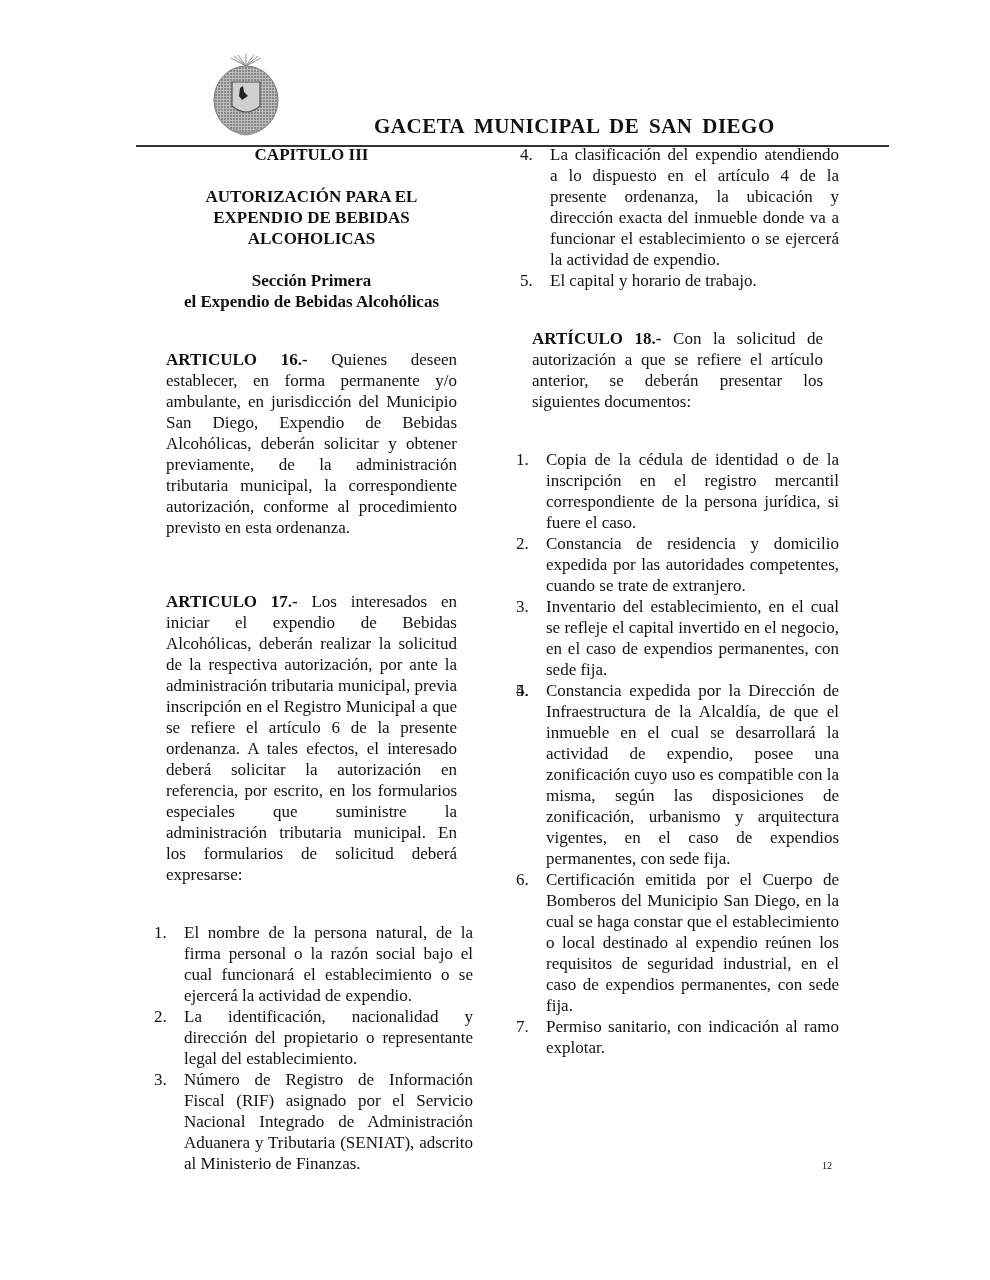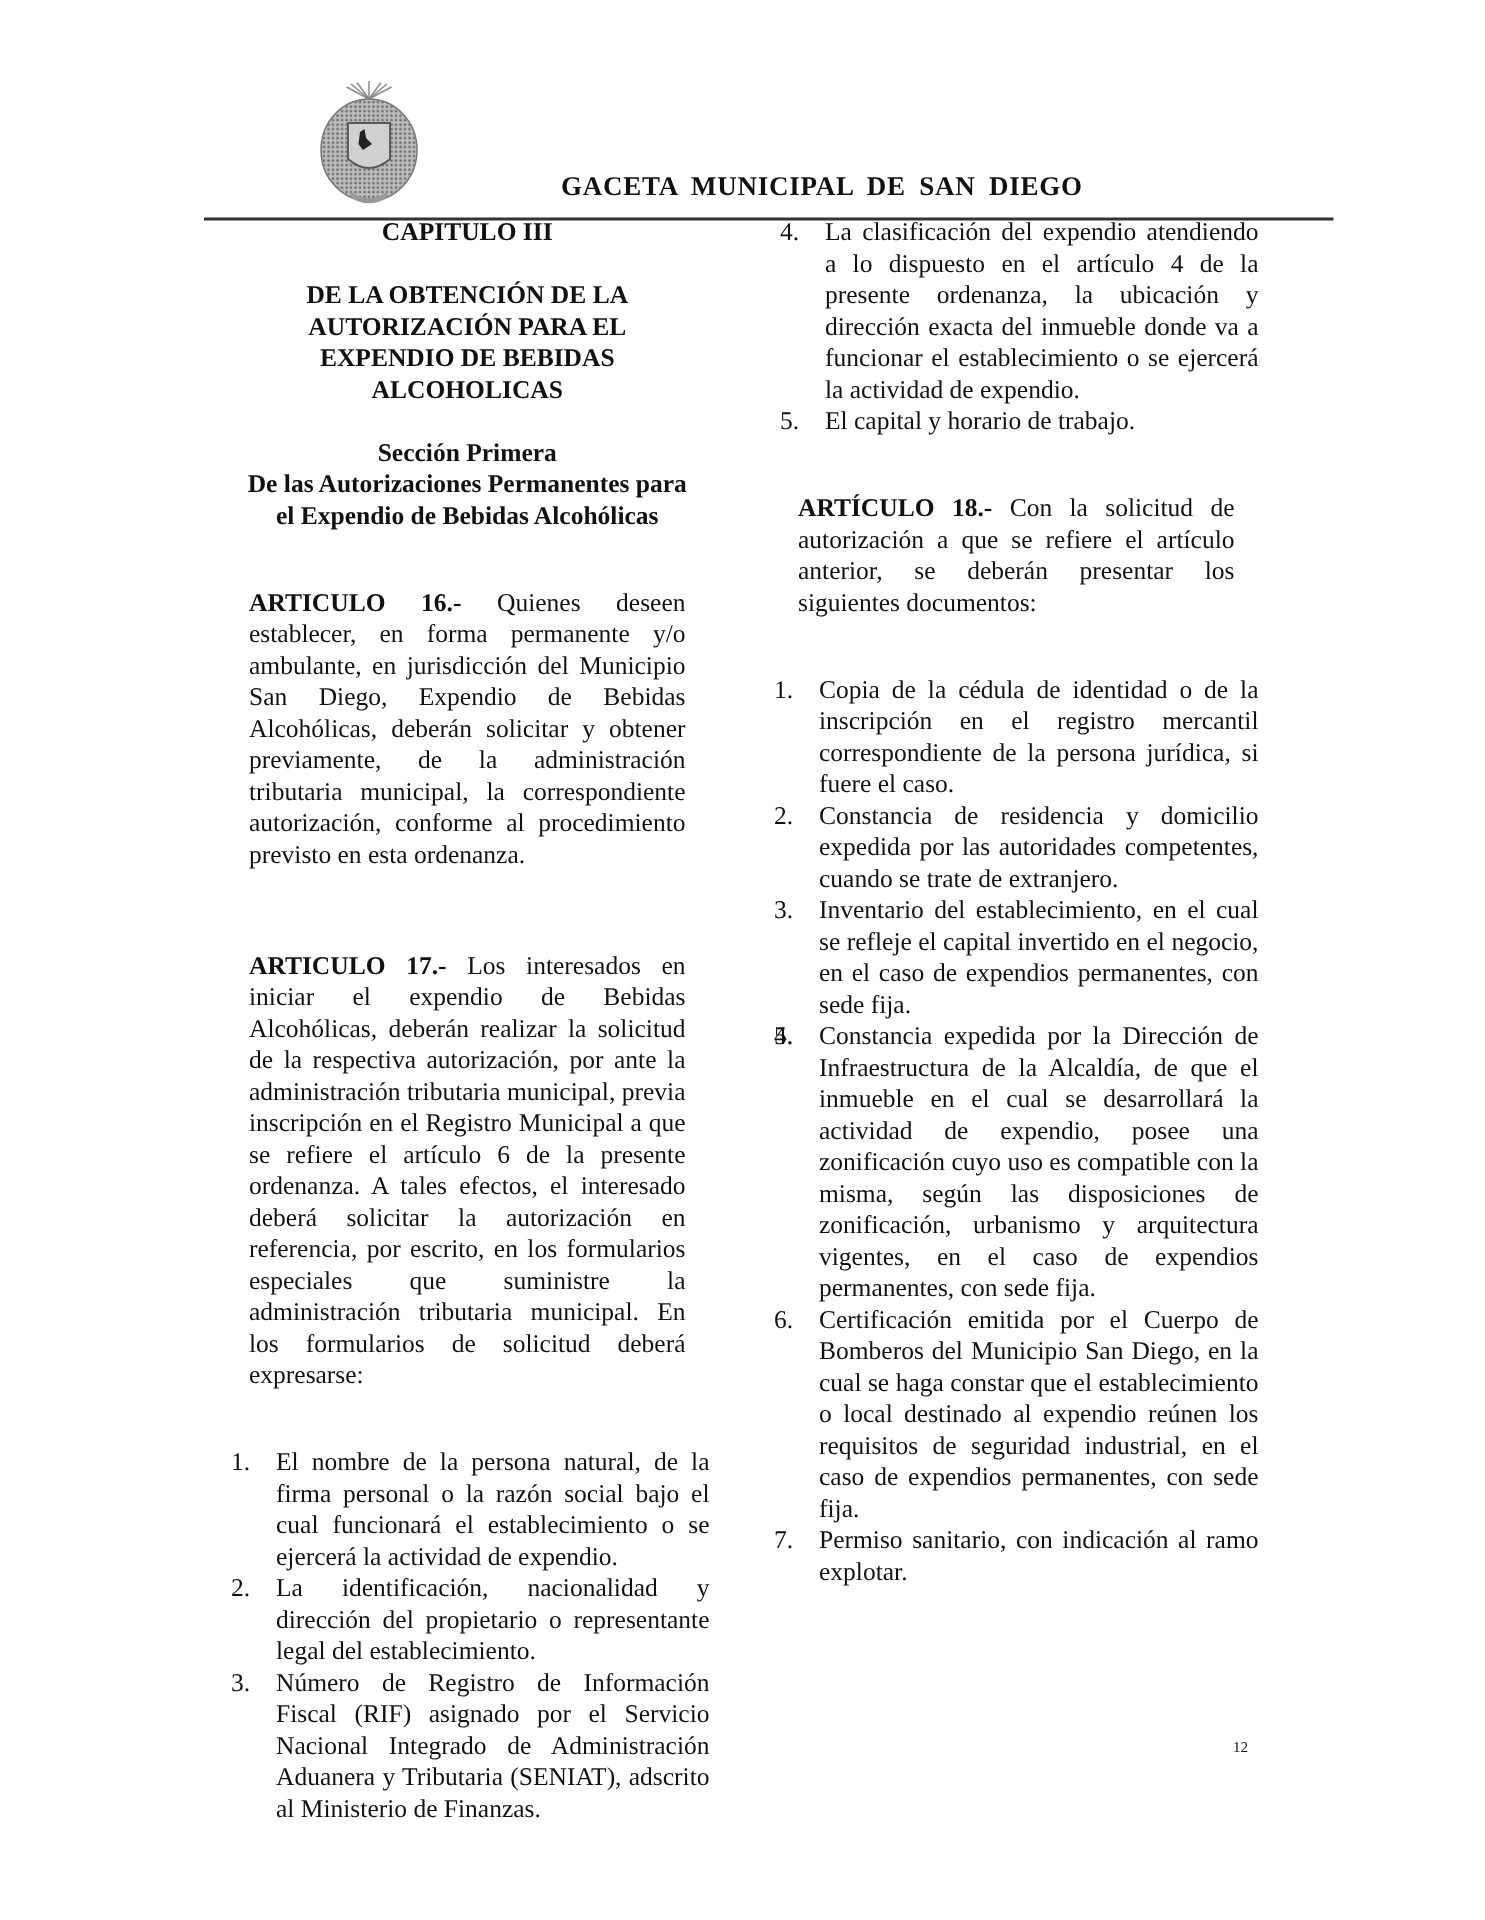--- a/index.html
+++ b/index.html
@@ -1,19 +1,19 @@
 <!DOCTYPE html>
 <html><head>
 <meta charset="utf-8">
 <style>
   html, body { margin:0; padding:0; background:#ffffff; }
   body { width:990px; height:1280px; position:relative; overflow:hidden;
          font-family:"Liberation Serif", "DejaVu Serif", serif; color:#111; }
   .logo { position:absolute; left:212px; top:52px; width:68px; height:88px; }
-  .gazette-title { position:absolute; left:374px; top:114px; font-size:18px; font-weight:bold;
+  .gazette-title { position:absolute; left:374px; top:114px; font-size:21px; font-weight:bold;
                    letter-spacing:0.5px; word-spacing:4px; white-space:nowrap; }
   .header-rule { position:absolute; left:136px; top:145px; width:753px; height:2px; background:#333; }
   .col { position:absolute; top:144px; font-size:17px; line-height:21px; }
   .col-left { left:150px; width:323px; }
   .col-right { left:516px; width:323px; }
   .center { text-align:center; font-weight:bold; }
   .just { text-align:justify; }
   .blk { margin:16px; }
   .gap { height:21px; }
   ol.items { list-style:none; margin:0; padding:0; }
@@ -54,29 +54,27 @@
     <path d="M22 76 Q34 84 46 76 L46 80 Q34 87 22 80 Z" fill="#999"></path>
   </svg>
 </div>
 <div class="gazette-title">GACETA  MUNICIPAL  DE  SAN  DIEGO</div>
 <div class="header-rule"></div>
 
 <div class="col col-left">
   <div class="center">CAPITULO III</div>
   <div class="gap"></div>
   <div class="center">
-    <div>DE LA OBTENCIÓN DE LA</div>
     <div>AUTORIZACIÓN PARA EL</div>
     <div>EXPENDIO DE BEBIDAS</div>
     <div>ALCOHOLICAS</div>
   </div>
   <div class="gap"></div>
   <div class="center">
     <div>Sección Primera</div>
-    <div>De las Autorizaciones Permanentes para</div>
     <div>el Expendio de Bebidas Alcohólicas</div>
   </div>
   <div class="gap"></div>
   <p class="blk just"><b>ARTICULO 16.-</b> <span>Quienes deseen establecer, en forma permanente y/o ambulante, en jurisdicción del Municipio San Diego, Expendio de Bebidas Alcohólicas, deberán solicitar y obtener previamente, de la administración tributaria municipal, la correspondiente autorización, conforme al procedimiento previsto en esta ordenanza.</span></p>
   <div class="gap"></div>
   <p class="blk just"><b>ARTICULO 17.-</b> <span>Los interesados en iniciar el expendio de Bebidas Alcohólicas, deberán realizar la solicitud de la respectiva autorización, por ante la administración tributaria municipal, previa inscripción en el Registro Municipal a que se refiere el artículo 6 de la presente ordenanza. A tales efectos, el interesado deberá solicitar la autorización en referencia, por escrito, en los formularios especiales que suministre la administración tributaria municipal. En los formularios de solicitud deberá expresarse:</span></p>
   <div class="gap"></div>
   <ol class="items">
     <li><span class="num">1.</span><span>El nombre de la persona natural, de la firma personal o la razón social bajo el cual funcionará el establecimiento o se ejercerá la actividad de expendio.</span></li>
     <li><span class="num">2.</span><span>La identificación, nacionalidad y dirección del propietario o representante legal del establecimiento.</span></li>

